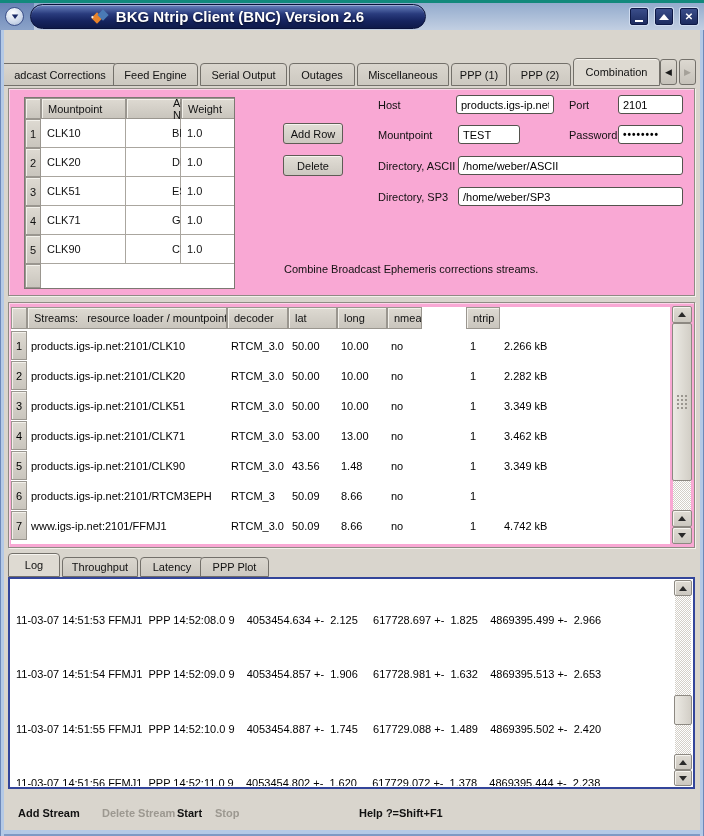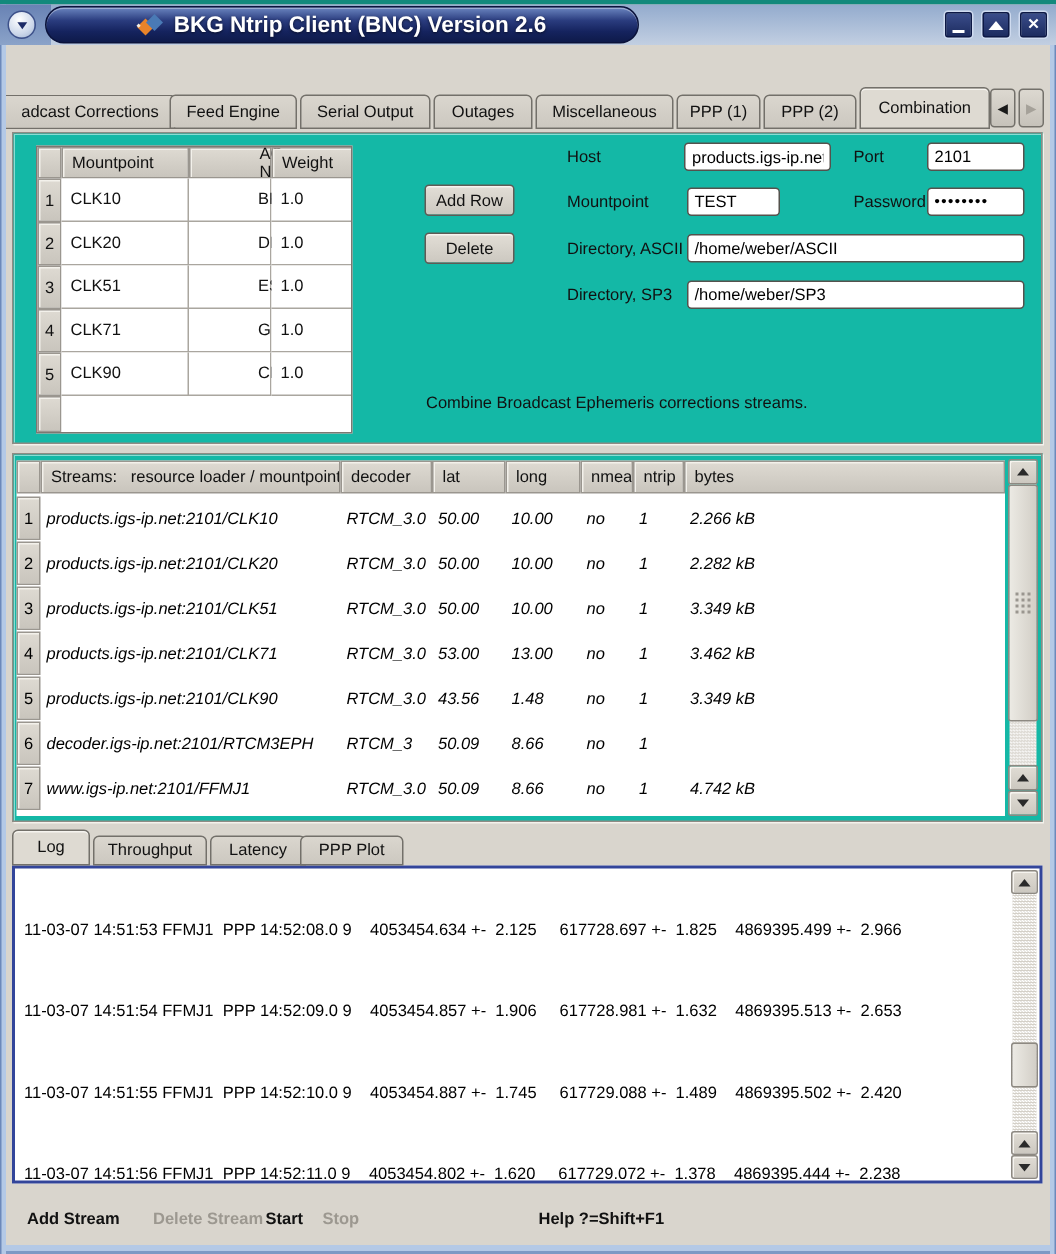--- a/index.html
+++ b/index.html
@@ -50,21 +50,21 @@
   .tab.selected { top:58px; height:28px; background:#dedad2; box-shadow:inset 0 1px 0 #f6f4ef; z-index:3; }
   .t0{left:4px;width:113px; border-left:none; border-radius:0 4px 0 0;} .t1{left:113px;width:85px;} .t2{left:200px;width:87px;}
   .t3{left:289px;width:66px;} .t4{left:357px;width:92px;} .t5{left:451px;width:56px;}
   .t6{left:509px;width:62px;} .t7{left:573px;width:87px;}
   .tab-arrow { position:absolute; top:59px; width:17px; height:26px; background:linear-gradient(to bottom,#dcd8d0,#c6c2ba);
     border:1px solid #73706a; border-radius:3px; font-size:9px; display:flex; align-items:center; justify-content:center; z-index:3; cursor:default;}
   .tab-arrow.left { left:660px; color:#1a1a1a; }
   .tab-arrow.right { left:679px; color:#a5a199; }
 
   
-  .panel { position:absolute; left:8px; width:687px; border:1px solid #8f8b84; box-shadow:1px 1px 0 #f4f2ec, inset 1px 1px 0 rgba(255,255,255,.5); background:#14b8a6; }
+  .panel { position:absolute; left:8px; width:687px; border:1px solid #8f8b84; box-shadow:1px 1px 0 #f4f2ec, inset 1px 1px 0 rgba(255,255,255,.5); background:#f9a8d4; }
   .panel1 { top:88px; height:208px; }
   .panel2 { top:302px; height:246px; }
 
   
   .combo-table { position:absolute; left:15px; top:8px; width:211px; border:1px solid #7c7872; background:#fff; }
   .ct-header, .ct-row { display:flex; }
   .ct-corner,.ct-h,.ct-num { background:linear-gradient(to bottom,#dedad2,#c9c5bd); border:1px solid #9a968f;
     box-shadow:inset 1px 1px 0 #f3f1eb; font-size:11px; color:#111; }
   .ct-corner { width:16px; height:21px; }
   .ct-h { height:21px; display:flex; align-items:center; padding-left:6px; }
@@ -85,24 +85,24 @@
     font-size:11px; color:#000; padding:0 4px; font-family:"Liberation Sans",sans-serif; }
   .fld.pw { letter-spacing:1px; font-size:10px; font-weight:bold; }
   .caption { position:absolute; font-size:11px; color:#111; }
 
   
   .streams-table { position:absolute; left:2px; top:4px; right:24px; bottom:3px; background:#fff; }
   .st-header { display:flex; height:22px; margin-bottom:2px; }
   .st-hcell { background:linear-gradient(to bottom,#dedad2,#c9c5bd); border:1px solid #9a968f; box-shadow:inset 1px 1px 0 #f3f1eb;
     font-size:11px; color:#111; display:flex; align-items:center; padding-left:6px; overflow:hidden; white-space:pre; }
   .st-row { display:flex; height:30px; font-size:11px; color:#000; }
-  .st-cell { display:flex; align-items:center; padding-left:4px; overflow:hidden; white-space:nowrap;font-style:italic; }
+  .st-cell { display:flex; align-items:center; padding-left:4px; overflow:hidden; white-space:nowrap; }
   .st-num { width:16px; flex:0 0 16px; background:linear-gradient(to bottom,#dedad2,#c9c5bd); border:1px solid #9a968f;
     box-shadow:inset 1px 1px 0 #f3f1eb; display:flex; align-items:center; justify-content:center; margin-bottom:1px; font-size:11px;}
-  .w-main{width:200px;} .w-dec{width:61px;} .w-lat{width:49px;} .w-long{width:50px;} .w-nmea{width:35px;} .w-ntrip{width:34px;} .w-bytes{flex:1;}
+  .w-main{width:200px;} .w-dec{width:61px;} .w-lat{width:49px;} .w-long{width:50px;} .w-nmea{width:35px;} .w-ntrip{width:34px;margin-left:44px;} .w-bytes{flex:1;}
 
   
   .sb { position:absolute; width:20px; }
   .sb-v2 { right:2px; top:3px; bottom:3px; }
   .sb-btn { position:absolute; left:0; width:20px; height:17px; background:linear-gradient(to bottom,#e0dcd4,#ccc8c0);
     border:1px solid #8d8982; border-radius:2px; box-shadow:inset 1px 1px 0 #f6f4ef; display:flex; align-items:center; justify-content:center; cursor:default;}
   .tri-up { width:0;height:0;border-left:4px solid transparent;border-right:4px solid transparent;border-bottom:5px solid #2a2a2a; }
   .tri-down { width:0;height:0;border-left:4px solid transparent;border-right:4px solid transparent;border-top:5px solid #2a2a2a; }
   .sb-track { position:absolute; left:1px; right:1px; background:repeating-conic-gradient(#ffffff 0% 25%, #d4d0c8 0% 50%) 0 0/2px 2px; }
   .sb-thumb { position:absolute; left:0; width:20px; background:linear-gradient(to right,#eceae4,#d2cec6);
@@ -255,21 +255,20 @@
   <div class="panel panel2">
     <div class="streams-table">
       <div class="st-header">
         <div class="st-hcell" style="width:16px; padding-left:0;"></div>
         <div class="st-hcell w-main">Streams:   resource loader / mountpoint</div>
         <div class="st-hcell w-dec">decoder</div>
         <div class="st-hcell w-lat">lat</div>
         <div class="st-hcell w-long">long</div>
         <div class="st-hcell w-nmea">nmea</div>
         <div class="st-hcell w-ntrip">ntrip</div>
-        <div class="st-hcell w-bytes">bytes</div>
       </div>
 
         <div class="st-row">
           <div class="st-num">1</div>
           <div class="st-cell w-main">products.igs-ip.net:2101/CLK10</div>
           <div class="st-cell w-dec">RTCM_3.0</div>
           <div class="st-cell w-lat">50.00</div>
           <div class="st-cell w-long">10.00</div>
           <div class="st-cell w-nmea">no</div>
           <div class="st-cell w-ntrip">1</div>
@@ -315,21 +314,21 @@
           <div class="st-cell w-dec">RTCM_3.0</div>
           <div class="st-cell w-lat">43.56</div>
           <div class="st-cell w-long">1.48</div>
           <div class="st-cell w-nmea">no</div>
           <div class="st-cell w-ntrip">1</div>
           <div class="st-cell w-bytes">3.349 kB</div>
         </div>
 
         <div class="st-row">
           <div class="st-num">6</div>
-          <div class="st-cell w-main">decoder.igs-ip.net:2101/RTCM3EPH</div>
+          <div class="st-cell w-main">products.igs-ip.net:2101/RTCM3EPH</div>
           <div class="st-cell w-dec">RTCM_3</div>
           <div class="st-cell w-lat">50.09</div>
           <div class="st-cell w-long">8.66</div>
           <div class="st-cell w-nmea">no</div>
           <div class="st-cell w-ntrip">1</div>
         </div>
 
         <div class="st-row">
           <div class="st-num">7</div>
           <div class="st-cell w-main">www.igs-ip.net:2101/FFMJ1</div>

